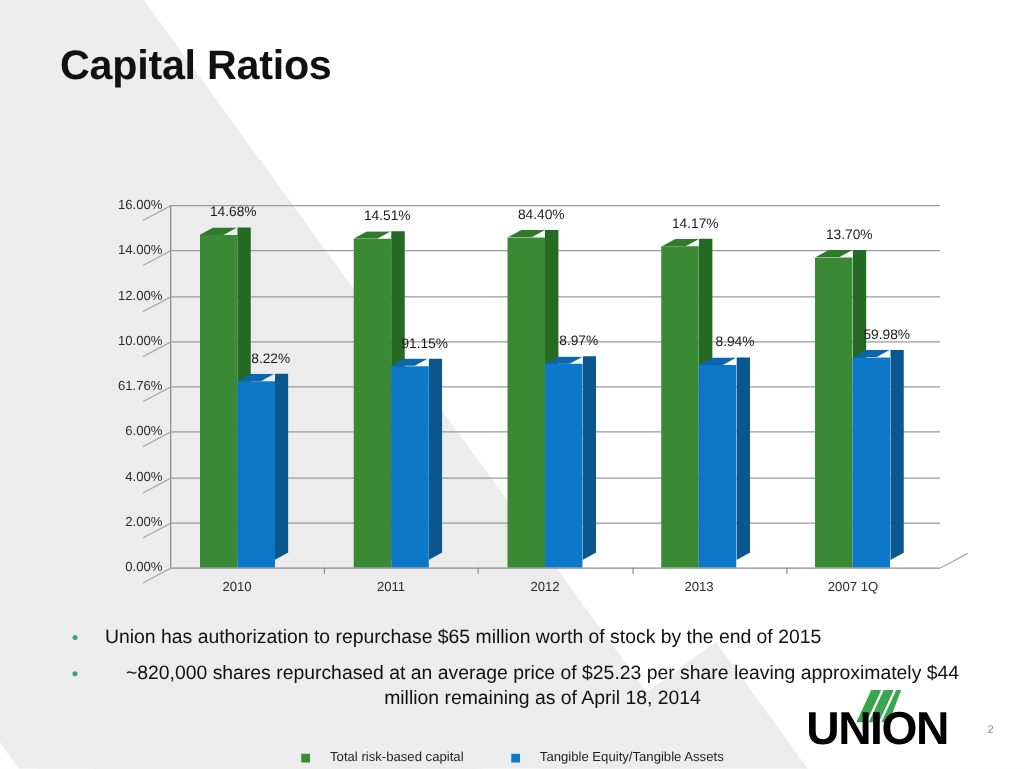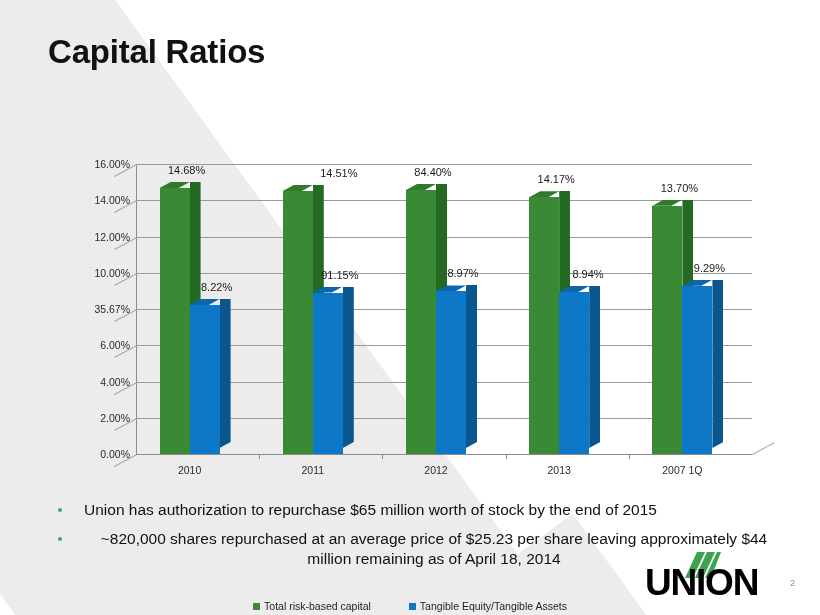--- a/index.html
+++ b/index.html
@@ -71,21 +71,21 @@
     white-space:nowrap;transform:translateX(-50%);
   }
   .xtick{position:absolute;top:312px;width:1px;height:5px;background:#8c8c8c;}
 
   
   #legend{
     position:absolute;left:0;top:470px;width:820px;
     display:flex;justify-content:center;align-items:center;gap:38px;
     font-size:10.5px;color:#1f1f1f;
   }
-  .lgitem{display:flex;align-items:center;gap:4px;}
+  .lgitem{display:flex;align-items:center;gap:16px;}
   .swatch{width:7px;height:7px;display:inline-block;}
 
   
   #bullets{position:absolute;left:48px;top:500px;width:740px;text-align:center;}
   .bullet{display:flex;align-items:flex-start;margin-bottom:9px;}
   .bdot{
     width:4px;height:4px;border-radius:50%;background:#3aa47a;
     margin:8px 22px 0 10px;flex:0 0 auto;
   }
   .btext{font-size:15.5px;color:#111111;line-height:1.28;max-width:700px;}
@@ -113,21 +113,21 @@
   <div class="band b4"></div>
 
   <div id="title">Capital Ratios</div>
 
   <div id="chart">
     <div id="yaxisBox">
         <div class="ylabel" style="top: 34px;">16.00%</div>
         <div class="ylabel" style="top: 70.25px;">14.00%</div>
         <div class="ylabel" style="top: 106.5px;">12.00%</div>
         <div class="ylabel" style="top: 142.75px;">10.00%</div>
-        <div class="ylabel" style="top: 179px;">35.67%</div>
+        <div class="ylabel" style="top: 179px;">61.76%</div>
         <div class="ylabel" style="top: 215.25px;">6.00%</div>
         <div class="ylabel" style="top: 251.5px;">4.00%</div>
         <div class="ylabel" style="top: 287.75px;">2.00%</div>
         <div class="ylabel" style="top: 324px;">0.00%</div>
       </div>
     <div id="plot">
       <div class="axisline" id="vaxis"></div>
       <div class="axisline" id="haxis"></div>
     <div class="gridline" style="top: 22px;"></div>
         <div class="depthline" style="left: -22px; top: 34px; width: 25px; transform: rotate(-28deg);"></div>
@@ -158,21 +158,21 @@
           <div class="side"></div>
           <div class="top"></div>
         </div>
         <div class="dlabel" style="left: 80.6px; top: 139.012px;">8.22%</div>
         <div class="xlabel" style="left: 53.6px;">2010</div>
         <div class="bar green" style="left: 146.8px; width: 30px; height: 262.994px;">
           <div class="front"></div>
           <div class="side"></div>
           <div class="top"></div>
         </div>
-        <div class="dlabel" style="left: 173.8px; top: 25.0063px; margin-left: 29px;">14.51%</div>
+        <div class="dlabel" style="left: 173.8px; top: 25.0063px;">14.51%</div>
         <div class="bar blue" style="left: 176.8px; width: 30px; height: 161.494px;">
           <div class="front"></div>
           <div class="side"></div>
           <div class="top"></div>
         </div>
         <div class="dlabel" style="left: 203.8px; top: 126.506px;">91.15%</div>
         <div class="xlabel" style="left: 176.8px;">2011</div>
         <div class="xtick" style="left: 123.2px;"></div>
         <div class="bar green" style="left: 270px; width: 30px; height: 264.081px;">
           <div class="front"></div>
@@ -206,21 +206,21 @@
           <div class="front"></div>
           <div class="side"></div>
           <div class="top"></div>
         </div>
         <div class="dlabel" style="left: 543.4px; top: 39.6875px;">13.70%</div>
         <div class="bar blue" style="left: 546.4px; width: 30px; height: 168.381px;">
           <div class="front"></div>
           <div class="side"></div>
           <div class="top"></div>
         </div>
-        <div class="dlabel" style="left: 573.4px; top: 119.619px;">9.29%</div>
+        <div class="dlabel" style="left: 573.4px; top: 119.619px;">59.98%</div>
         <div class="xlabel" style="left: 546.4px;">2007 1Q</div>
         <div class="xtick" style="left: 492.8px;"></div>
       </div>
     <div id="legend">
         <div class="lgitem">
           <span class="swatch" style="background: rgb(58, 138, 53);"></span>
           <span>Total risk-based capital</span>
         </div>
         <div class="lgitem">
           <span class="swatch" style="background: rgb(14, 120, 200);"></span>

